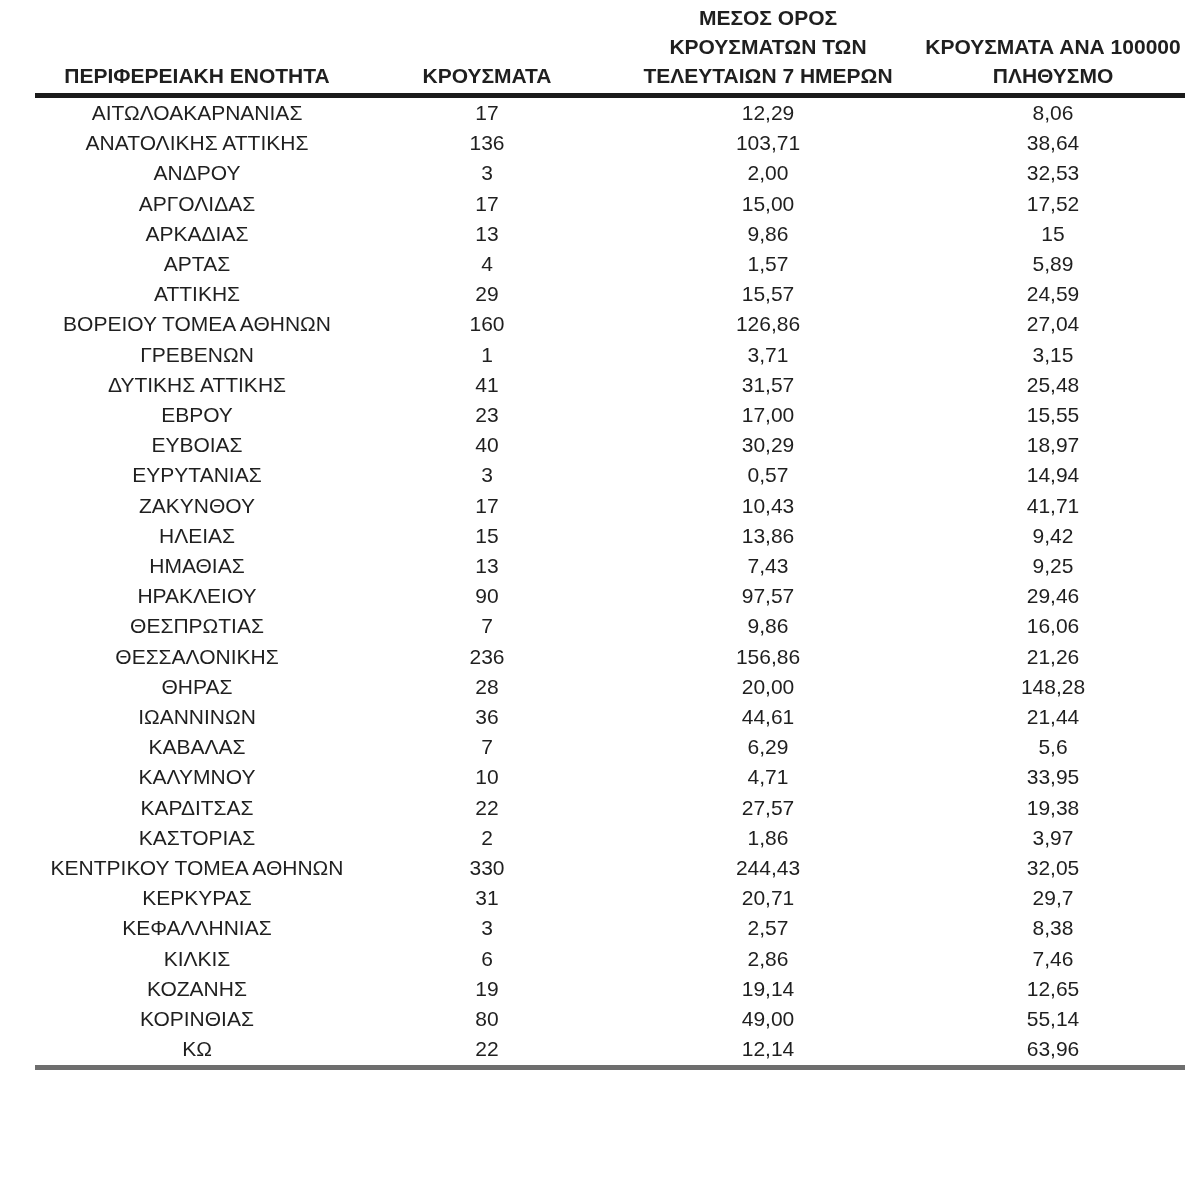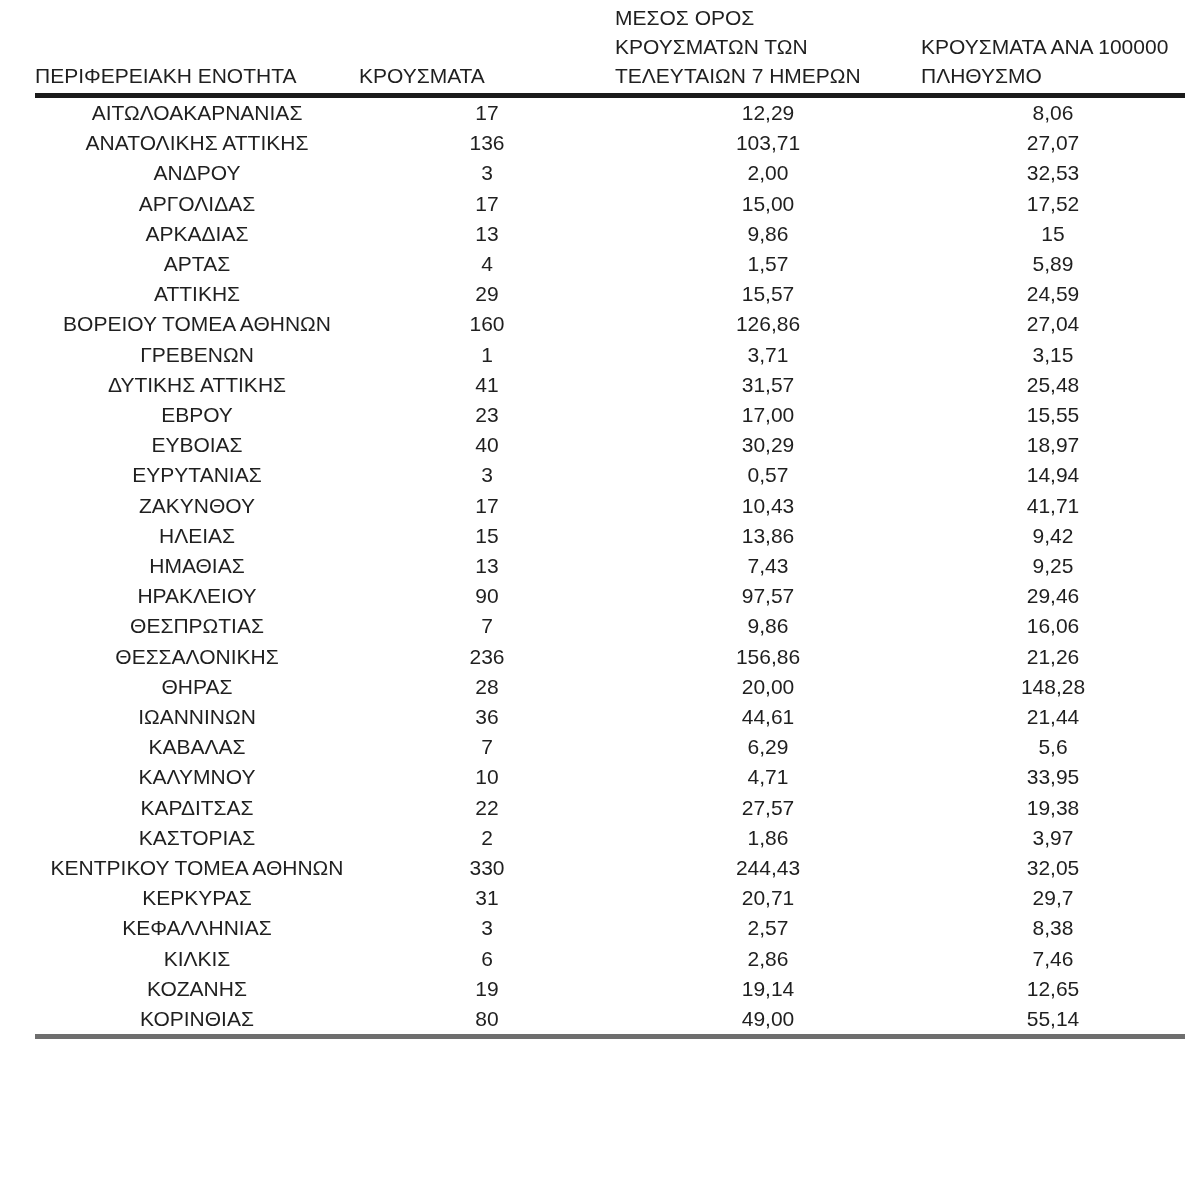--- a/index.html
+++ b/index.html
@@ -22,22 +22,22 @@
     width: 1150px;
   }
   table.cases-table {
     border-collapse: collapse;
     table-layout: fixed;
     width: 1150px;
   }
   thead th {
     font-size: 21px;
     line-height: 29px;
-    font-weight: 400;
-    text-align: left;
+    font-weight: 700;
+    text-align: center;
     vertical-align: bottom;
     padding: 3px 0 3px 0;
     border-bottom: 5px solid #1b1b1b;
     white-space: nowrap;
   }
   thead th .hline {
     display: block;
   }
   tbody td {
     font-size: 21px;
@@ -86,21 +86,21 @@
         <tr>
           <td>ΑΙΤΩΛΟΑΚΑΡΝΑΝΙΑΣ</td>
           <td>17</td>
           <td>12,29</td>
           <td>8,06</td>
         </tr>
         <tr>
           <td>ΑΝΑΤΟΛΙΚΗΣ ΑΤΤΙΚΗΣ</td>
           <td>136</td>
           <td>103,71</td>
-          <td>27,07</td>
+          <td>38,64</td>
         </tr>
         <tr>
           <td>ΑΝΔΡΟΥ</td>
           <td>3</td>
           <td>2,00</td>
           <td>32,53</td>
         </tr>
         <tr>
           <td>ΑΡΓΟΛΙΔΑΣ</td>
           <td>17</td>
@@ -261,16 +261,22 @@
           <td>ΚΟΖΑΝΗΣ</td>
           <td>19</td>
           <td>19,14</td>
           <td>12,65</td>
         </tr>
         <tr>
           <td>ΚΟΡΙΝΘΙΑΣ</td>
           <td>80</td>
           <td>49,00</td>
           <td>55,14</td>
+        </tr>
+        <tr>
+          <td>ΚΩ</td>
+          <td>22</td>
+          <td>12,14</td>
+          <td>63,96</td>
         </tr>
       </tbody>
   </table>
 </div>
 
 </body></html>

